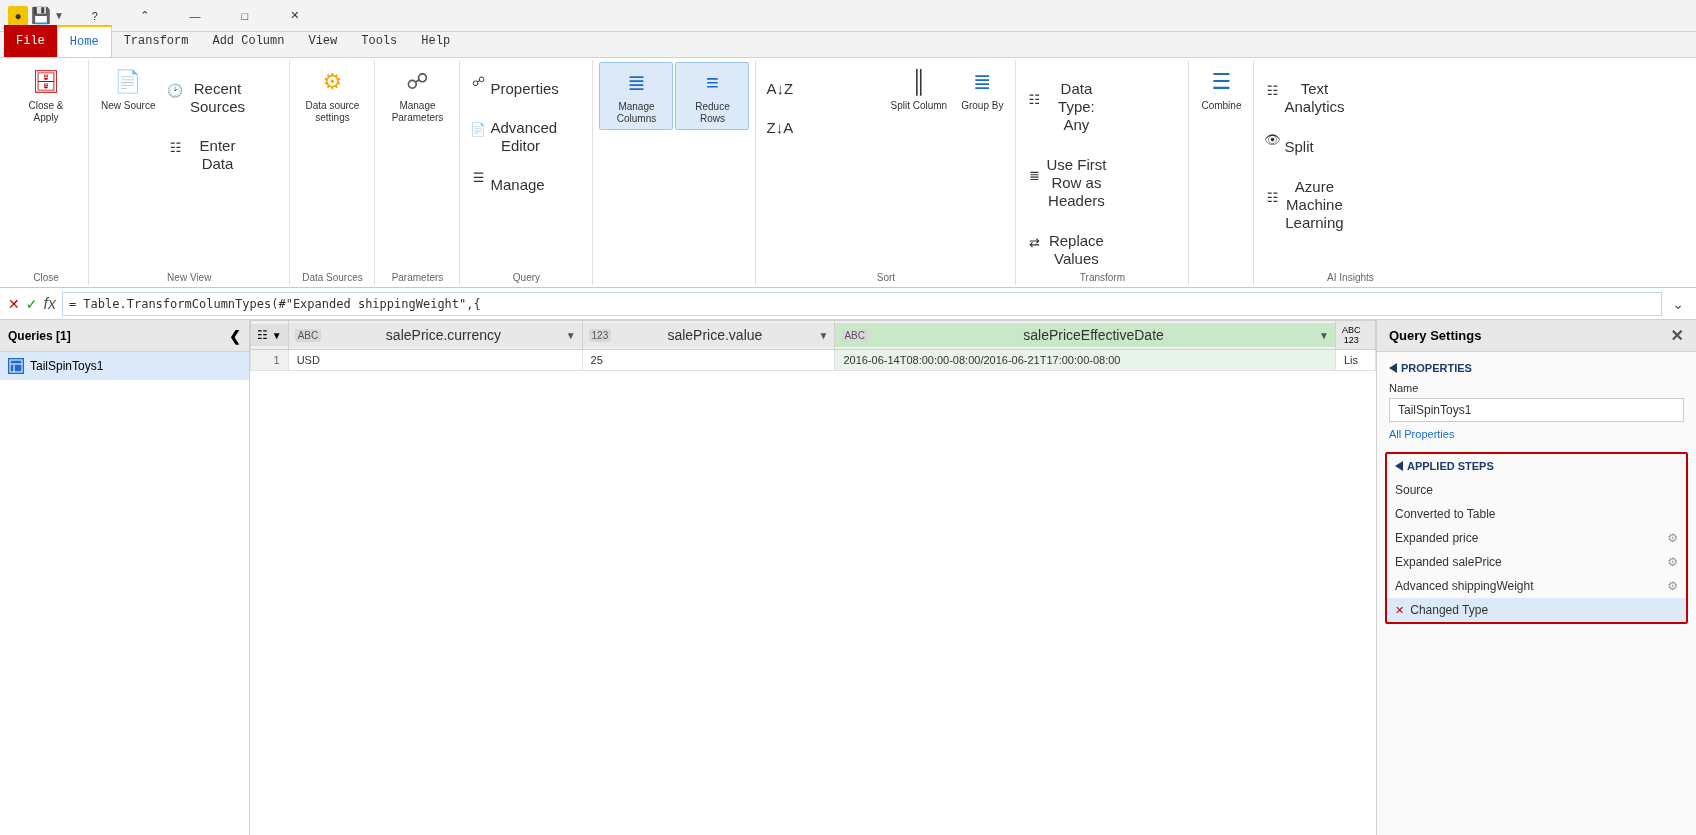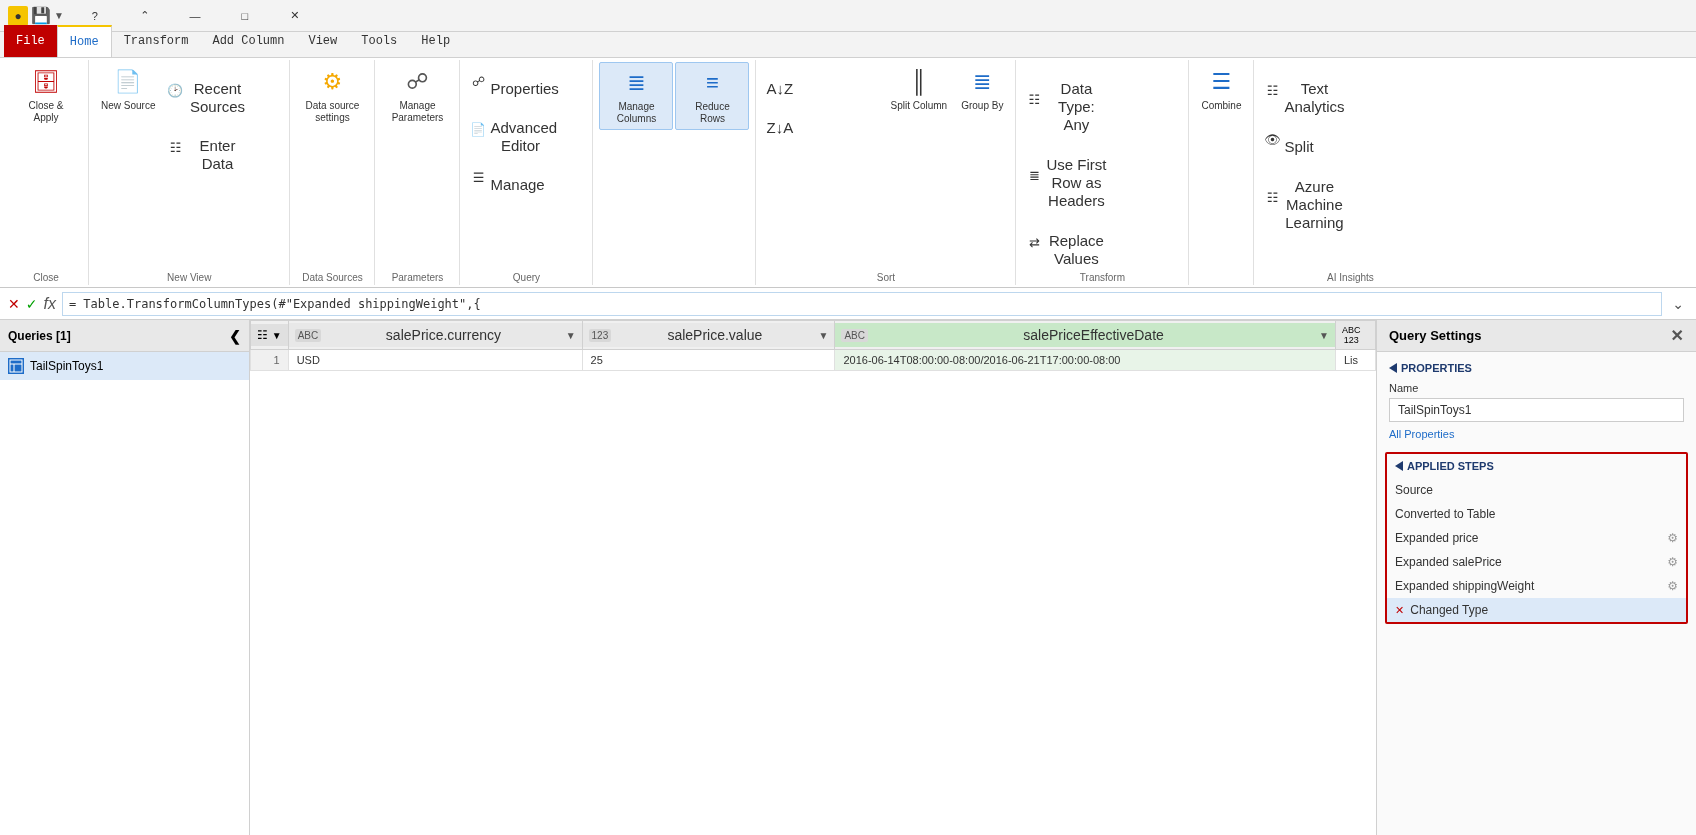--- a/index.html
+++ b/index.html
@@ -575,21 +575,21 @@
       </div>
       <div class="step-item">
         <span>Expanded price</span>
         <span class="step-gear">⚙</span>
       </div>
       <div class="step-item">
         <span>Expanded salePrice</span>
         <span class="step-gear">⚙</span>
       </div>
       <div class="step-item">
-        <span>Expanded shippingWeight</span>
+        <span>Advanced shippingWeight</span>
         <span class="step-gear">⚙</span>
       </div>
       <div class="step-item active">
         <span class="step-x">✕</span>
         <span>Changed Type</span>
       </div>
     </div>
   </div>
 
 </div>

